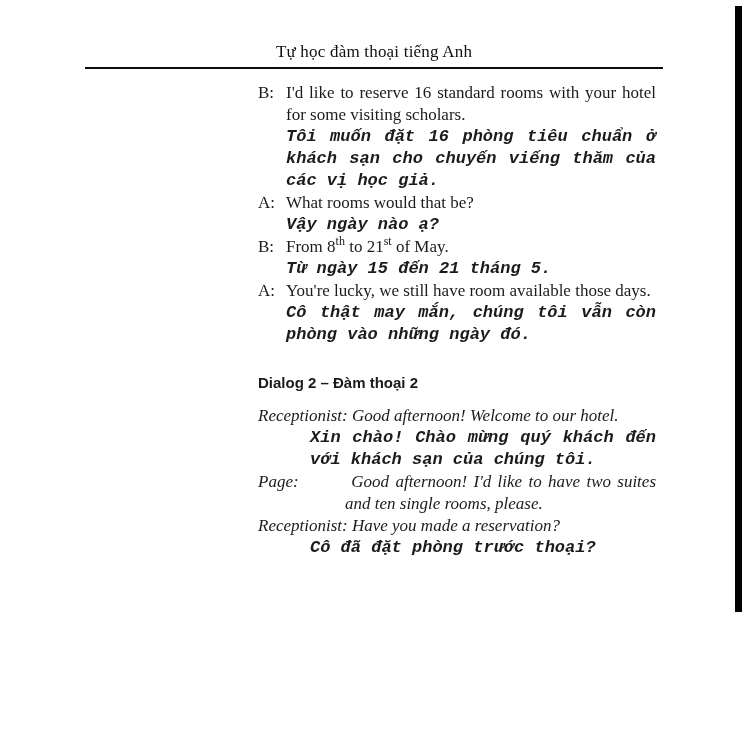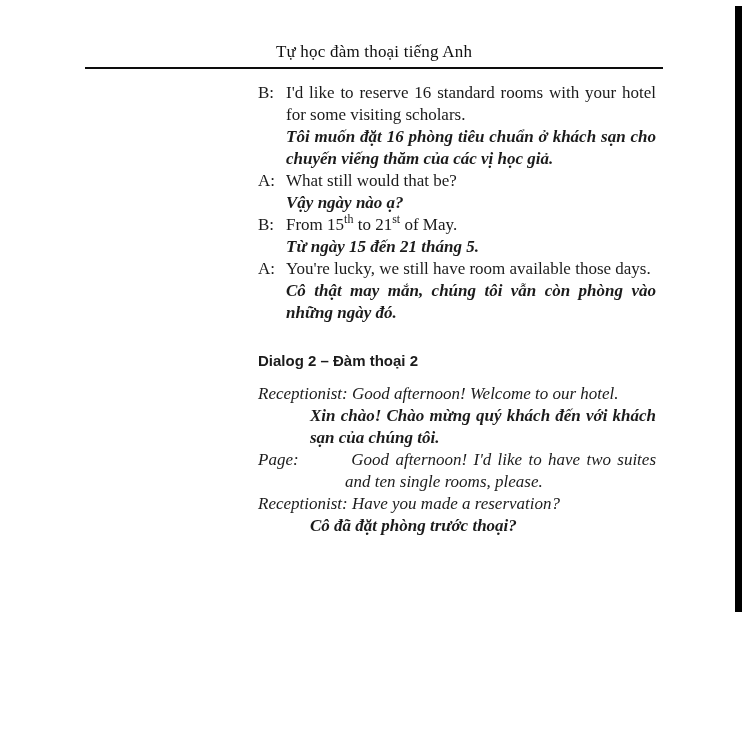--- a/index.html
+++ b/index.html
@@ -35,21 +35,21 @@
   .body-col {
     position: absolute; left: 258px; top: 82px; width: 398px;
     font-size: 17px; line-height: 22px;
     text-align: justify;
   }
   p { margin: 0; }
   .hang28 { padding-left: 28px; text-indent: -28px; }
   .hang87 { padding-left: 87px; text-indent: -87px; font-style: italic; }
   .spk1 { display: inline-block; min-width: 28px; text-indent: 0; }
   .spk2 { display: inline-block; min-width: 87px; text-indent: 0; }
-  .vi { font-style: italic; font-weight: 600; }
+  .vi { font-style: italic; font-weight: 600; font-family: Liberation Mono, monospace; }
   .ind28 { padding-left: 28px; }
   .ind52 { padding-left: 52px; }
   .ind87 { padding-left: 87px; }
   sup { font-size: 12px; line-height: 0; vertical-align: super; }
   .dlg-heading {
     font-family: "Liberation Sans", "DejaVu Sans", sans-serif;
     font-weight: bold; font-size: 15px;
     margin-top: 26px; margin-bottom: 11px;
     text-align: left;
   }
@@ -72,24 +72,24 @@
   <header class="running-head">
     <div class="head-title">Tự học đàm thoại tiếng Anh</div>
     <div class="head-rule"></div>
   </header>
 
   <main class="body-col">
 
     <p class="hang28"><span class="spk1">B:</span><span>I'd like to reserve 16 standard rooms with your hotel for some visiting scholars.</span></p>
     <p class="vi ind28">Tôi muốn đặt 16 phòng tiêu chuẩn ở khách sạn cho chuyến viếng thăm của các vị học giả.</p>
 
-    <p class="hang28"><span class="spk1">A:</span><span>What still would that be?</span></p>
+    <p class="hang28"><span class="spk1">A:</span><span>What rooms would that be?</span></p>
     <p class="vi ind28">Vậy ngày nào ạ?</p>
 
-    <p class="hang28"><span class="spk1">B:</span><span>From 15</span><sup>th</sup><span> to 21</span><sup>st</sup><span> of May.</span></p>
+    <p class="hang28"><span class="spk1">B:</span><span>From 8</span><sup>th</sup><span> to 21</span><sup>st</sup><span> of May.</span></p>
     <p class="vi ind28">Từ ngày 15 đến 21 tháng 5.</p>
 
     <p class="hang28"><span class="spk1">A:</span><span>You're lucky, we still have room available those days.</span></p>
     <p class="vi ind28">Cô thật may mắn, chúng tôi vẫn còn phòng vào những ngày đó.</p>
 
     <p class="dlg-heading">Dialog 2 – Đàm thoại 2</p>
 
     <p class="hang87"><span class="spk2">Receptionist:</span> <span>Good afternoon! Welcome to our hotel.</span></p>
     <p class="vi ind52">Xin chào! Chào mừng quý khách đến với khách sạn của chúng tôi.</p>
 

